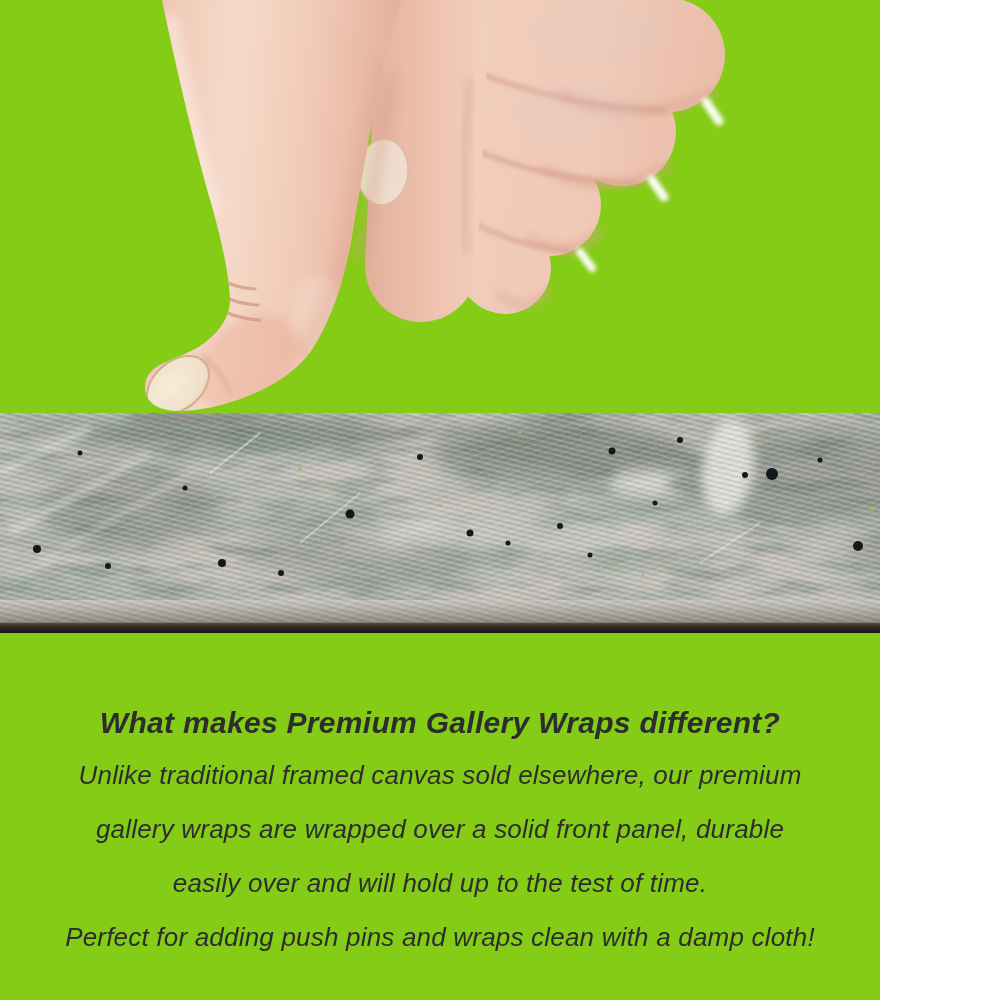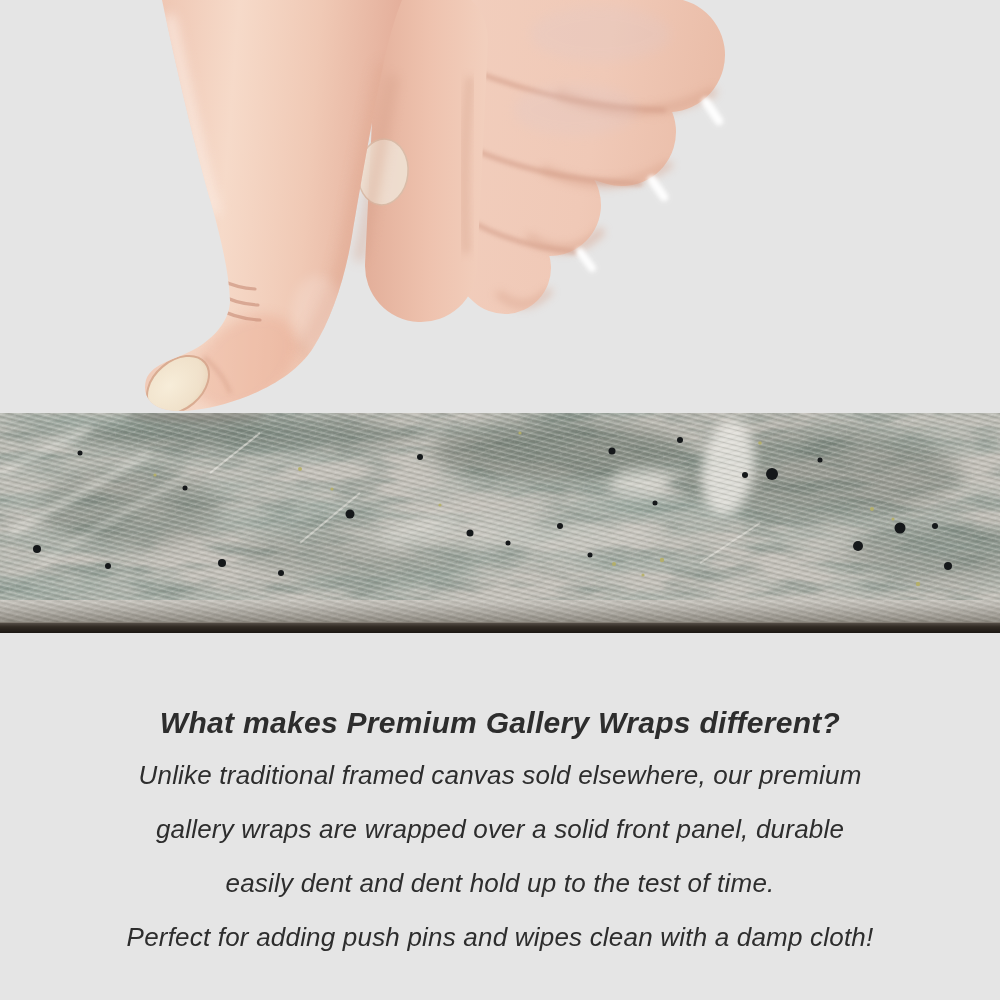--- a/index.html
+++ b/index.html
@@ -1,20 +1,20 @@
 <!DOCTYPE html>
 <html><head>
 <meta charset="utf-8">
 <style>
   html, body { margin: 0; padding: 0; background: #ffffff; }
   .stage {
     position: relative;
-    width: 1000px;
+    width: 880px;
     height: 1000px;
-    background: #e5e5e5;
+    background: #84cc16;
     overflow: hidden;
     font-family: "Liberation Sans", sans-serif;
   }
   .hand-svg {
     position: absolute;
     top: 0; left: 0;
     width: 1000px; height: 416px;
   }
   .strip-svg {
     position: absolute;
@@ -262,17 +262,17 @@
 
     <rect x="0" y="209" width="1000" height="11" fill="#3a322a"></rect>
     <rect x="0" y="209" width="1000" height="11" fill="url(#edgeGrad)"></rect>
     <line x1="0" y1="209.5" x2="1000" y2="209.5" stroke="#9a948a" stroke-width="1" opacity="0.6"></line>
   </svg>
 
   <div class="copy">
     <h1>What makes Premium Gallery Wraps different?</h1>
     <p>Unlike traditional framed canvas sold elsewhere, our premium</p>
     <p>gallery wraps are wrapped over a solid front panel, durable</p>
-    <p>easily dent and dent hold up to the test of time.</p>
-    <p>Perfect for adding push pins and wipes clean with a damp cloth!</p>
+    <p>easily over and will hold up to the test of time.</p>
+    <p>Perfect for adding push pins and wraps clean with a damp cloth!</p>
   </div>
 
 </div>
 
 </body></html>

